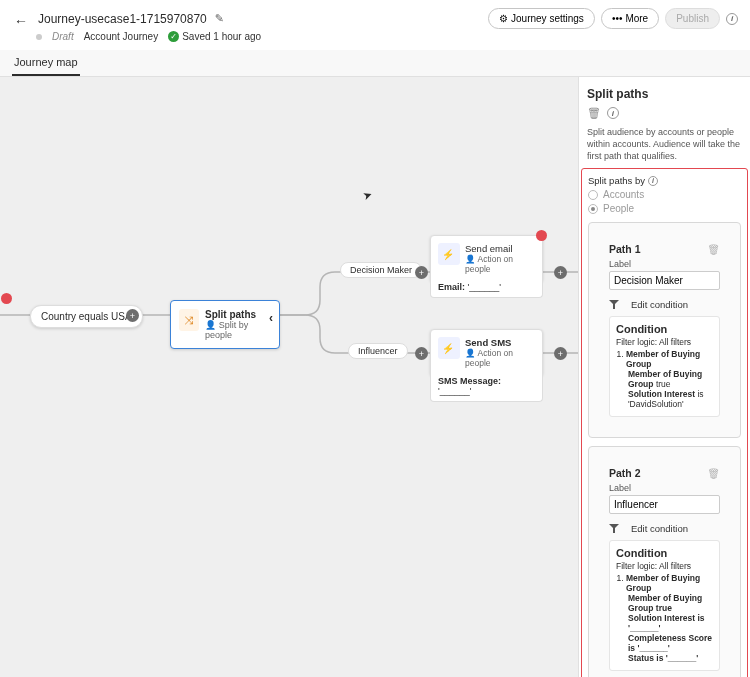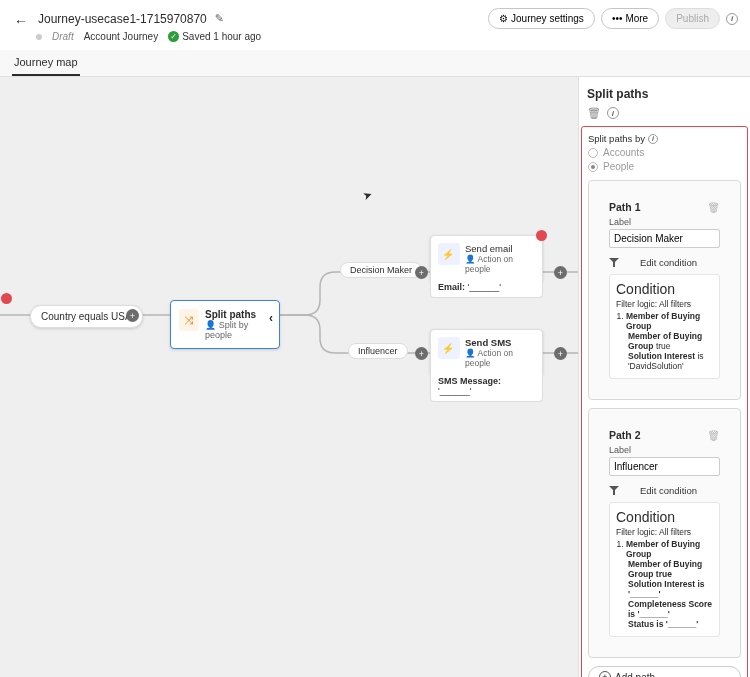--- a/index.html
+++ b/index.html
@@ -61,23 +61,23 @@
 .radio-option { display: flex; align-items: center; gap: 5px; margin: 3px 0; font-size: 10px; color: #9a9a9a; }
 .radio-option.selected { color: #9a9a9a; }
 .radio { width: 10px; height: 10px; border: 1px solid #bbb; border-radius: 50%; display: inline-block; position: relative; }
 .radio.on::after { content: ''; position: absolute; width: 4px; height: 4px; background: #888; border-radius: 50%; top: 2px; left: 2px; }
 .path-card { border: 1px solid #d8d8d8; border-radius: 4px; padding: 20px; margin-bottom: 8px; background: #fafafa; }
 .path-card-header { display: flex; justify-content: space-between; align-items: center; margin-bottom: 4px; }
 .path-card h3 { font-size: 10.5px; font-weight: 600; }
 .trash { color: #b0b0b0; font-size: 10px; cursor: pointer; }
 .field-label { font-size: 9px; color: #555; margin-bottom: 2px; }
 .text-input { width: 100%; border: 1px solid #ccc; border-radius: 2px; padding: 3px 4px; font-size: 10px; margin-bottom: 6px; }
-.edit-cond { font-size: 9.5px; color: #333; padding: 3px 0 6px; display: flex; gap: 21px; align-items: center; }
+.edit-cond { font-size: 9.5px; color: #333; padding: 3px 0 6px; display: flex; gap: 12px; align-items: center; }
 .cond-box { background: #fff; border: 1px solid #e5e5e5; border-radius: 3px; padding: 6px; font-size: 8.5px; }
-.cond-box h4 { font-size: 14px; font-weight: 400; margin-bottom: 2px; }
+.cond-box h4 { font-size: 11px; font-weight: 700; margin-bottom: 2px; }
 .cond-box .logic { margin-bottom: 2px; }
 .cond-box ol { padding-left: 10px; }
 .cond-box ol li { margin-bottom: 1px; }
 .cond-box .sub { padding-left: 2px; }
 .add-path-btn { border: 1px solid #ccc; border-radius: 11px; padding: 4px 10px; font-size: 10px; display: flex; align-items: center; gap: 4px; cursor: pointer; }
 .plus-circle { width: 12px; height: 12px; border: 1px solid #555; border-radius: 50%; display: inline-flex; align-items: center; justify-content: center; font-size: 9px; }
 .funnel-icon { display: inline-block; width: 10px; height: 10px; position: relative; }
 .funnel-icon::before { content: ''; position: absolute; top: 0; left: 0; border-left: 5px solid transparent; border-right: 5px solid transparent; border-top: 5px solid #555; }
 .funnel-icon::after { content: ''; position: absolute; top: 4px; left: 4px; width: 2px; height: 5px; background: #555; }
 </style>
@@ -177,20 +177,21 @@
     </div>
     <span class="plus-connector" style="left:554px;top:270px">+</span>
   </div>
 
   <div class="panel">
     <h2>Split paths</h2>
     <div class="panel-icons">
       <span style="cursor:pointer">🗑</span>
       <span class="info-circle">i</span>
     </div>
+    <p class="panel-desc">Split audience by accounts or people within accounts. Audience will take the first path that qualifies.</p>
 
     <div class="redbox">
       <div class="control-group">
         <div class="control-label">
           <span>Split paths by</span>
           <span class="info-circle" style="width:10px;height:10px;font-size:7px">i</span>
         </div>
         <div class="radio-option">
             <span class="radio"></span>
             <span>Accounts</span>

